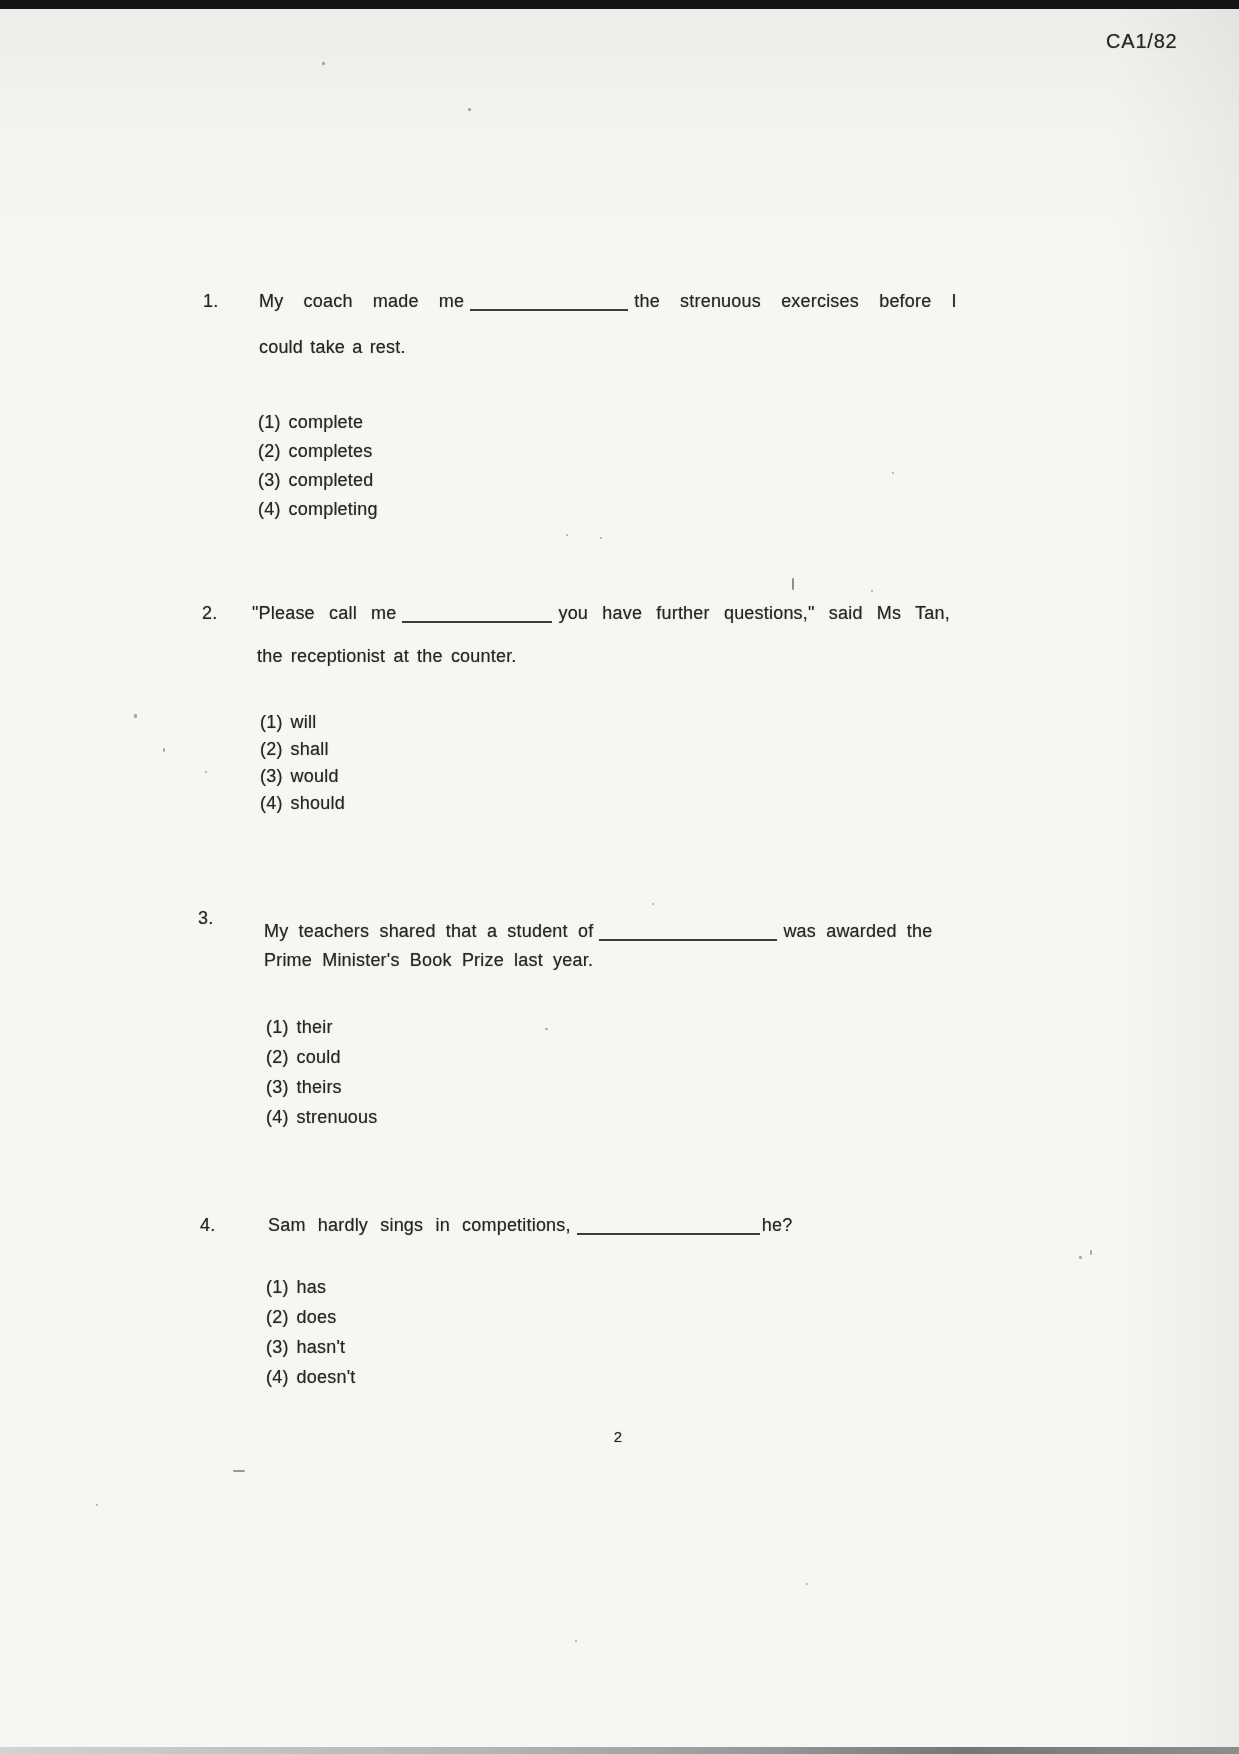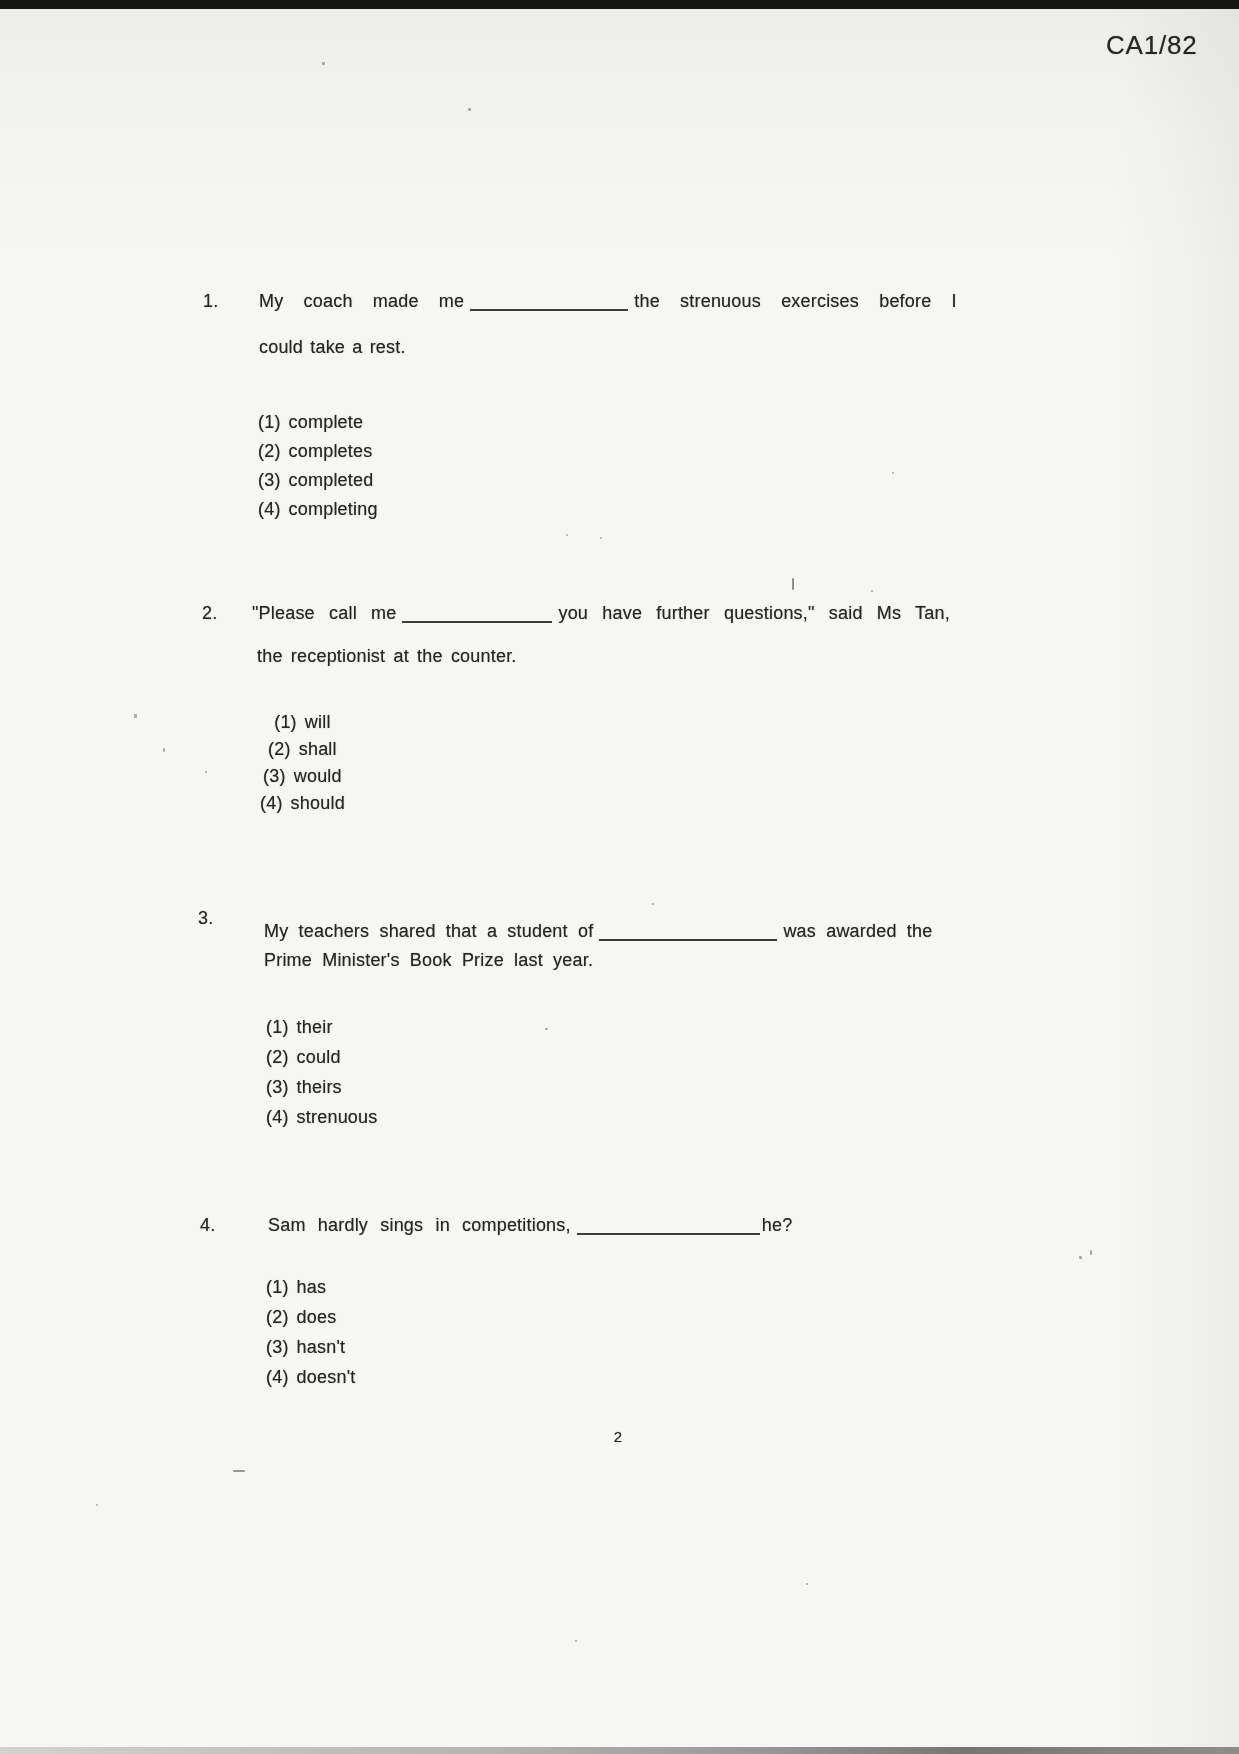--- a/index.html
+++ b/index.html
@@ -31,21 +31,21 @@
     background: #151515;
   }
   .bottombar {
     position: absolute; left: 0; top: 1747px;
     width: 100%; height: 7px;
     background: linear-gradient(90deg, #cccccb 0%, #a8a8a6 40%, #86868a 62%, #5f5f5d 78%, #7c7c7a 100%);
     opacity: 0.85;
   }
   .paper-code {
     position: absolute; left: 1106px; top: 30px;
-    font-size: 26px; letter-spacing: 0.8px;
+    font-size: 20px; letter-spacing: 0.8px;
   }
   .instructions {
     position: absolute; left: 192px; top: 190px; width: 826px;
     font-size: 17.5px; line-height: 28px;
   }
   .instr-line1 { word-spacing: 4px; }
   .instr-line2 { display: flex; justify-content: space-between; }
 
   .qnum, .qline, .options, .page-number { position: absolute; font-size: 18px; }
 
@@ -65,21 +65,21 @@
   .q1 .qline2 { left: 259px; top: 337px; word-spacing: 2px; }
   .q1 .options{ left: 258px; top: 412px; }
   .q1 .option { height: 29px; }
   .q1 .blank  { width: 158px; }
 
   
   .q2 .qnum   { left: 202px; top: 603px; }
   .q2 .qline1 { left: 252px; top: 603px; word-spacing: 9px; }
   .q2 .qline2 { left: 257px; top: 646px; word-spacing: 3px; }
   .q2 .options{ left: 260px; top: 712px; }
-  .q2 .option { height: 27px; text-align: center; }
+  .q2 .option { height: 27px; }
   .q2 .blank  { width: 150px; }
 
   
   .q3 .qnum   { left: 198px; top: 908px; }
   .q3 .qline1 { left: 264px; top: 908px; word-spacing: 5px; margin-top: 13px; }
   .q3 .qline2 { left: 264px; top: 950px; word-spacing: 5px; }
   .q3 .options{ left: 266px; top: 1017px; }
   .q3 .option { height: 30px; }
   .q3 .blank  { width: 178px; }
 

